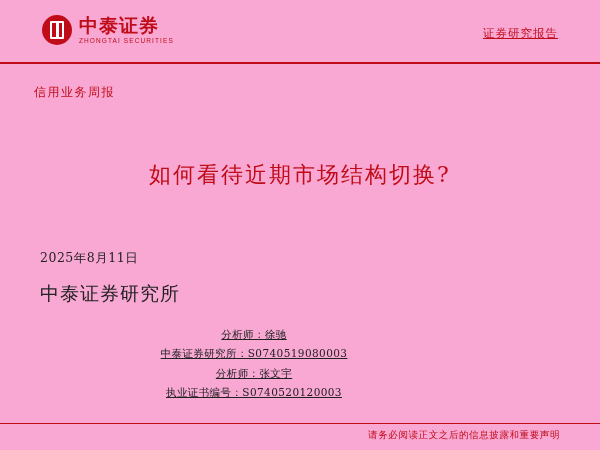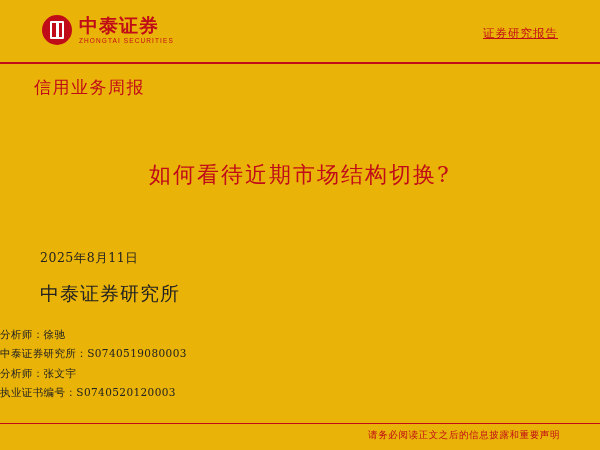--- a/index.html
+++ b/index.html
@@ -11,21 +11,21 @@
     height: 450px;
     background: #ffffff;
     font-family: "DejaVu Serif", "Liberation Serif", serif;
     overflow: hidden;
   }
   .page {
     position: relative;
     width: 600px;
     height: 450px;
     box-sizing: border-box;
-    background: #eab308;
+    background: #f9a8d4;
   }
 
   
   .header {
     position: absolute;
     top: 0;
     left: 0;
     width: 600px;
     height: 62px;
   }
@@ -99,22 +99,22 @@
     top: 62px;
     width: 600px;
     height: 1.6px;
     background: #c00c18;
   }
 
   
   .report-type {
     position: absolute;
     left: 34px;
-    top: 76px;
-    font-size: 17px;
+    top: 84px;
+    font-size: 12px;
     color: #c00c18;
     letter-spacing: 1.5px;
   }
 
   
   .main-title {
     position: absolute;
     left: 0;
     top: 160px;
     width: 600px;
@@ -143,24 +143,26 @@
     font-size: 19px;
     margin-top: 14px;
     letter-spacing: 1px;
   }
 
   .analysts {
     position: absolute;
     left: 0;
     top: 325px;
     width: 508px;
+    text-align: center;
     color: #222222;
     font-size: 10.5px;
     line-height: 1.85;
     letter-spacing: 0.4px;
+    text-decoration: underline;
   }
 
   
   .footer-rule {
     position: absolute;
     left: 0;
     bottom: 26px;
     width: 600px;
     height: 1.2px;
     background: #c00c18;

